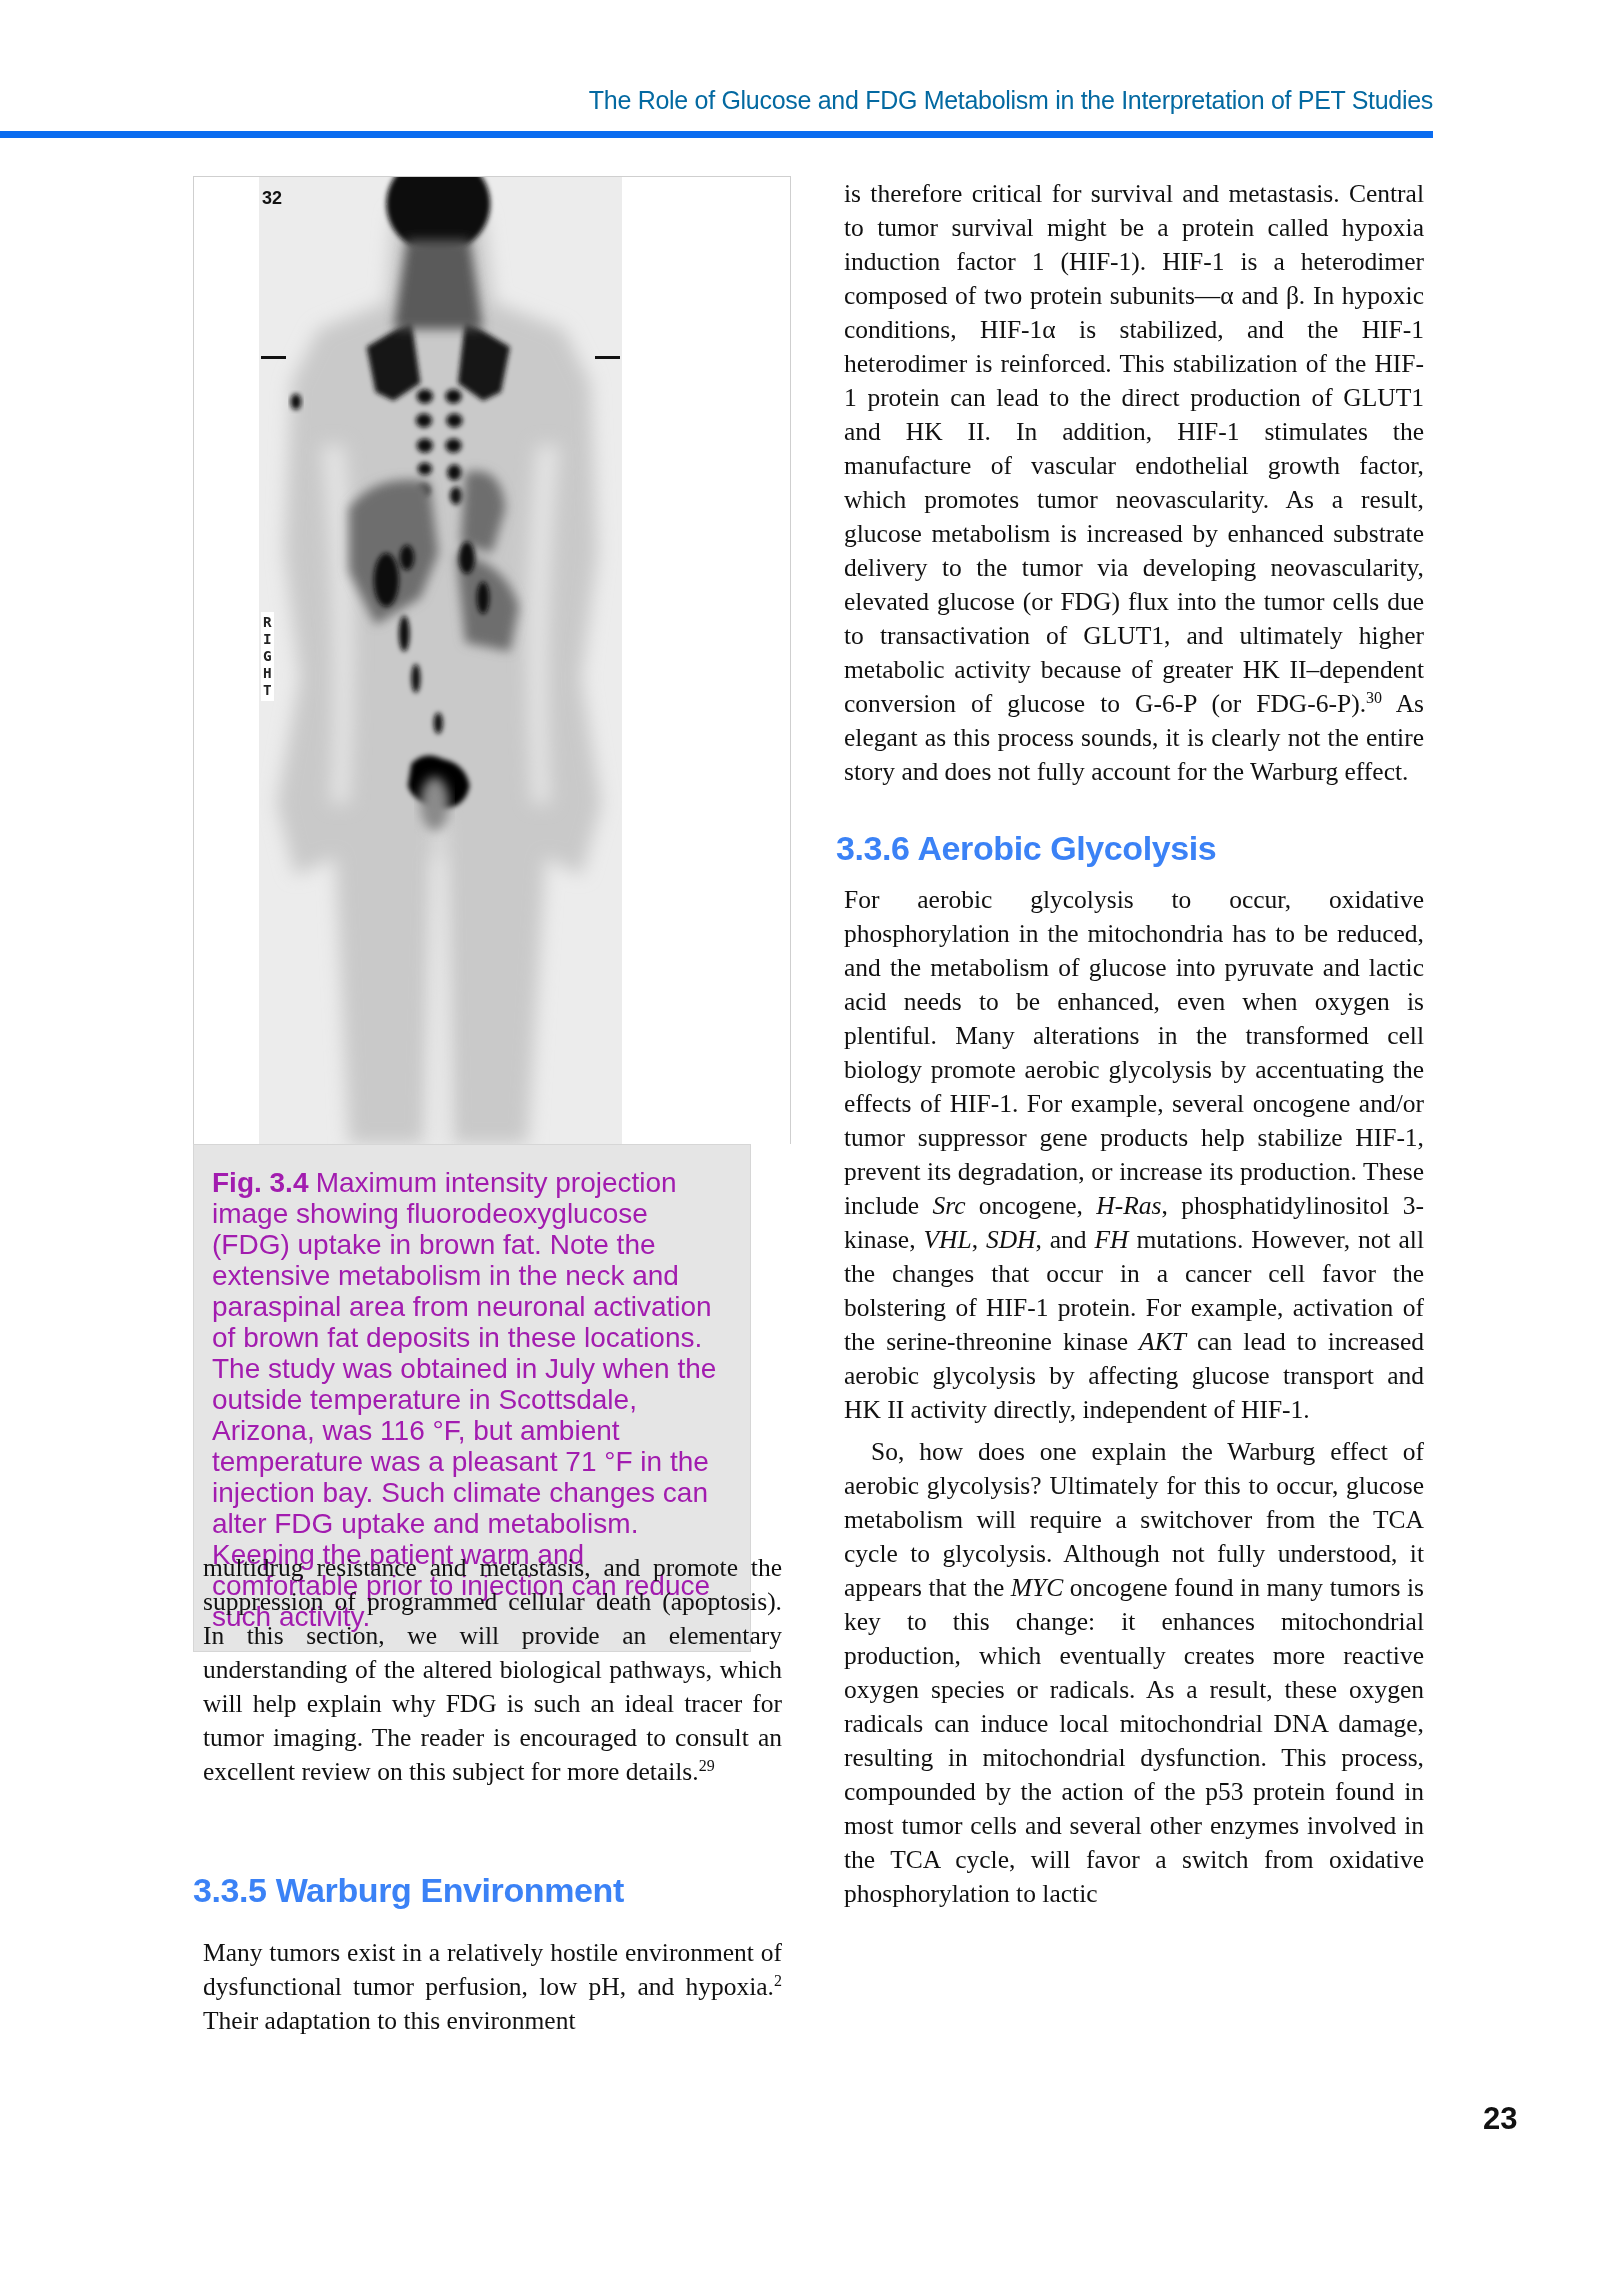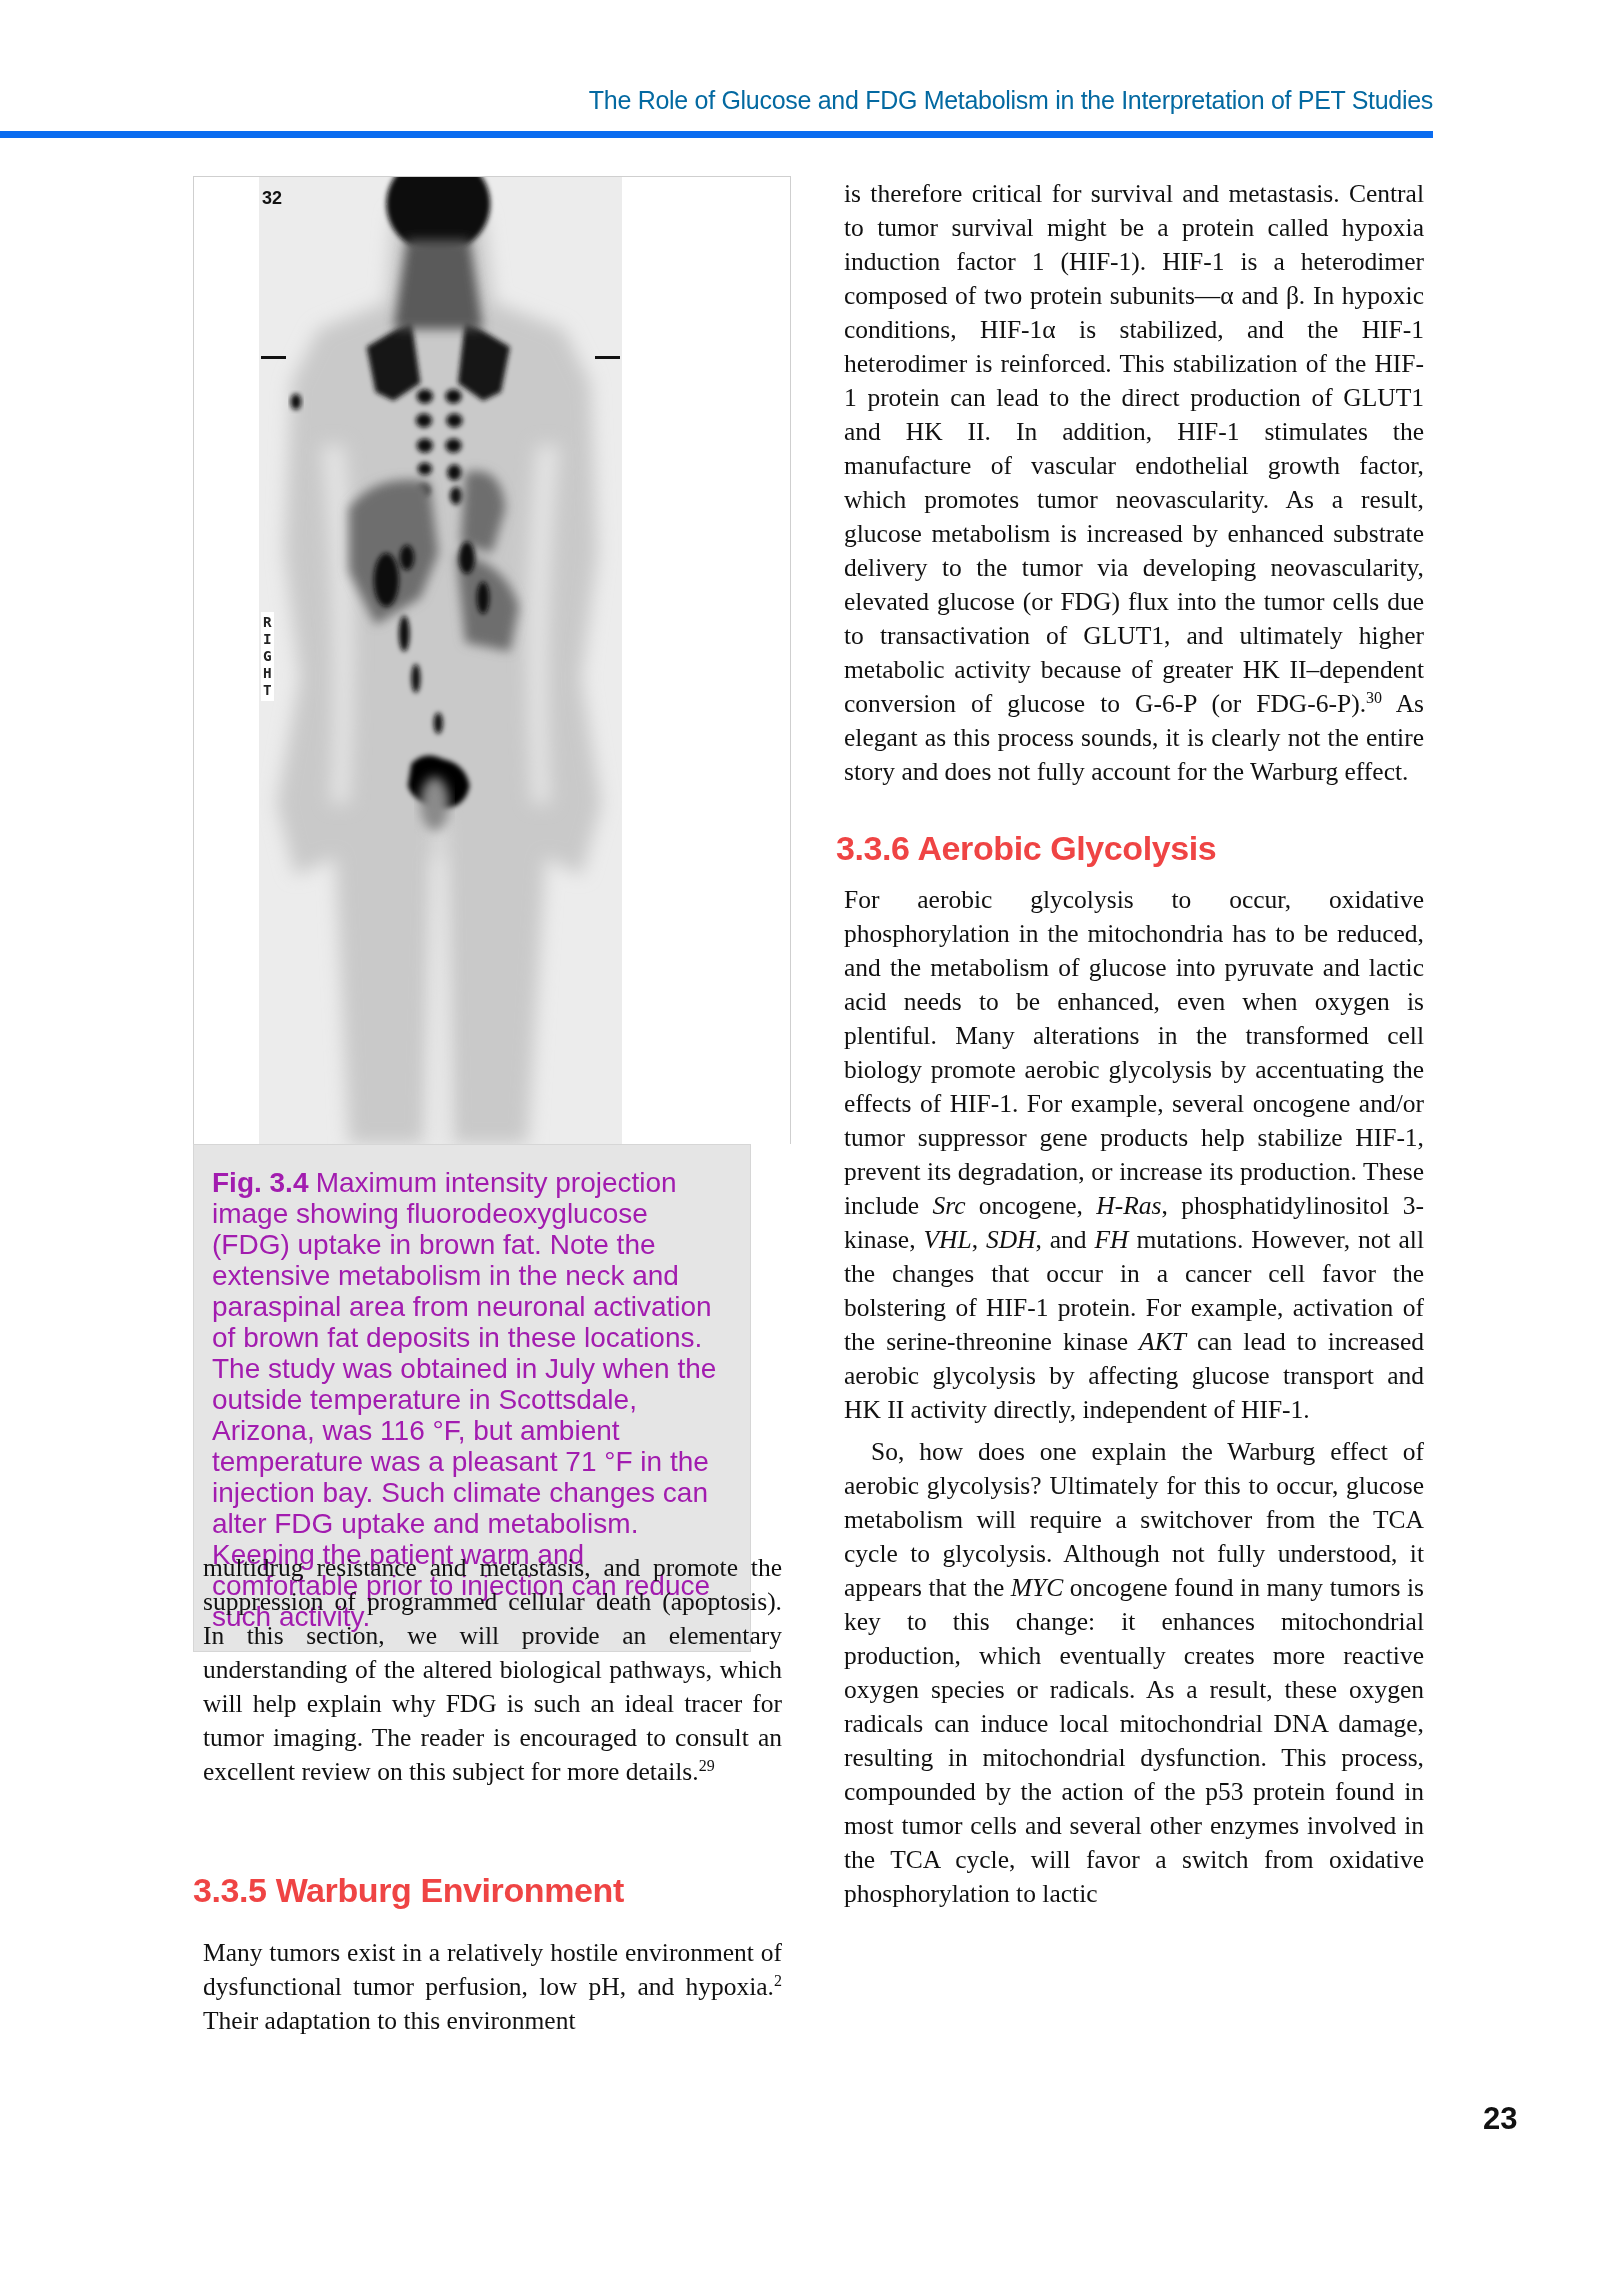--- a/index.html
+++ b/index.html
@@ -32,21 +32,21 @@
     font-family: "Liberation Sans", sans-serif; font-size: 28px; line-height: 31px; color: #a21caf;
   }
   .caption .fig-label { font-weight: bold; margin-right: 7.2px; }
 
   .col { position: absolute; font-family: "Liberation Serif", serif; font-size: 25.5px; line-height: 34px;
     color: #111; text-align: justify; hyphens: none; }
   .col p { margin: 8px; }
   .col-left-body { left: 195px; top: 1543px; width: 595px; }
   .col-right { left: 836px; top: 169px; width: 596px; }
   .section-heading {
-    font-family: "Liberation Sans", sans-serif; font-weight: bold; color: #ef4444;
+    font-family: "Liberation Sans", sans-serif; font-weight: bold; color: #3b82f6;
     font-size: 34px; line-height: 41px; text-align: left; letter-spacing: -0.4px;
   }
   .h-left { position: absolute; left: 193px; top: 1870px; }
   .h-right { margin: 39px 0 14.3px 0; }
   .col-left-hypoxic { left: 195px; top: 1928px; width: 595px; }
   .indent { text-indent: 27px; }
   sup { font-size: 16px; line-height: 0; vertical-align: 9px; }
   i { }
   .page-number {
     position: absolute; left: 1483px; top: 2101px; font-family: "Liberation Sans", sans-serif;

